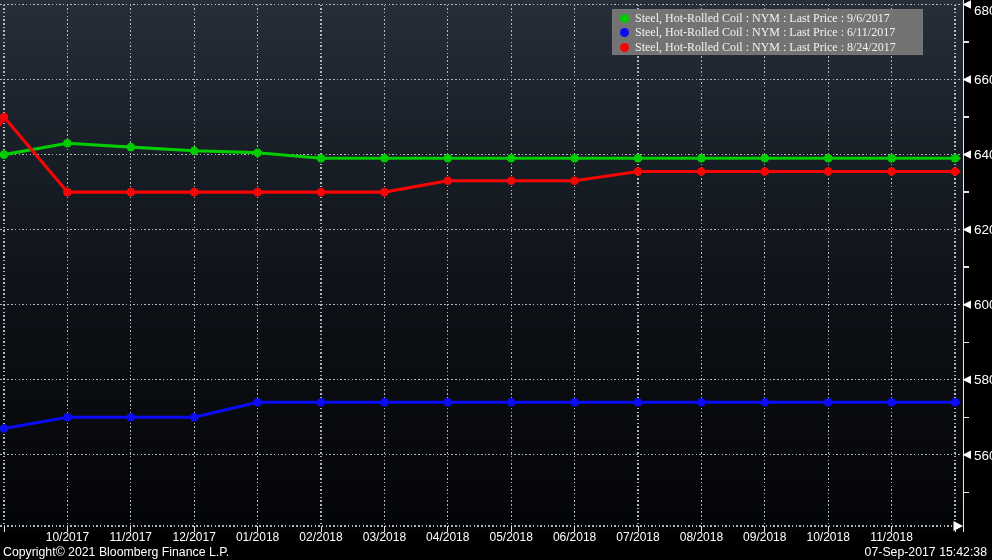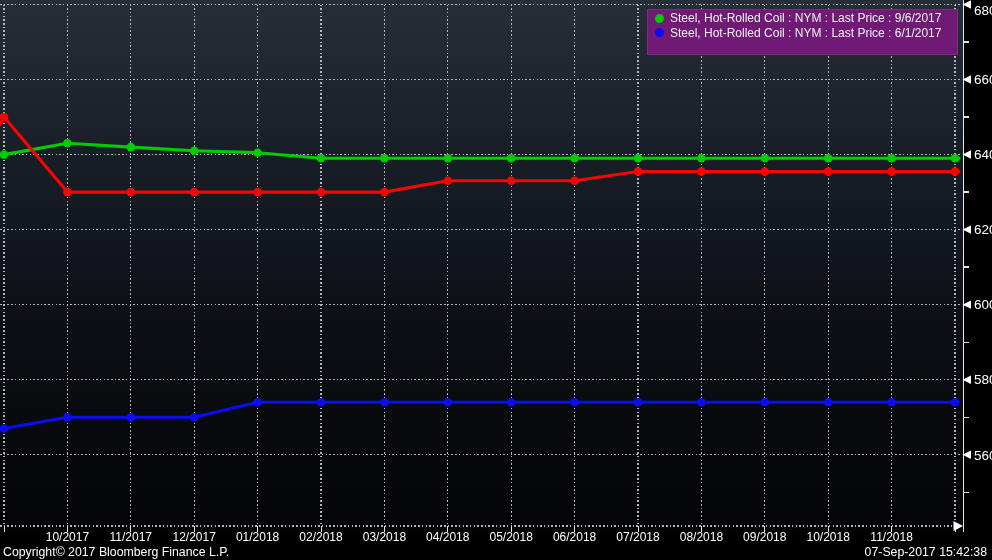--- a/index.html
+++ b/index.html
@@ -7,22 +7,22 @@
          font-family:"Liberation Sans","DejaVu Sans",sans-serif;}
   svg{position:absolute;left:0;top:0;}
   svg text{fill:#ffffff;font-family:"Liberation Sans","DejaVu Sans",sans-serif;}
   .grid{stroke:#c9cdd4;stroke-width:1.2;stroke-dasharray:1.5 2.2;shape-rendering:crispEdges;opacity:.88;}
   .axisline{stroke:#e8e8e8;stroke-width:1.6;shape-rendering:crispEdges;}
   .xtick{stroke:#e4e4e4;stroke-width:1;shape-rendering:crispEdges;}
   .minortick{stroke:#e4e4e4;stroke-width:1.3;shape-rendering:crispEdges;}
   .ylab{font-size:13.5px;}
   .xlab{font-size:12px;text-anchor:middle;}
   .seriesline{fill:none;stroke-width:3.1;stroke-linejoin:round;stroke-linecap:round;}
-  #legend{position:absolute;left:647px;top:9px;width:311px;height:46px;box-sizing:border-box;
-          background:#701a75;border:1px solid rgba(130,135,150,.22);padding:1px 0 0 7px;}
+  #legend{position:absolute;left:612px;top:9px;width:311px;height:46px;box-sizing:border-box;
+          background:#737373;border:1px solid rgba(130,135,150,.22);padding:1px 0 0 7px;font-family:Liberation Serif, serif;}
   .lrow{display:flex;align-items:center;height:14.6px;gap:6px;cursor:default;}
   .dot{width:9px;height:9px;border-radius:50%;flex:0 0 auto;}
   .ltext{font-size:12px;color:#f2f2f2;white-space:nowrap;letter-spacing:0;}
   #footer-copyright{position:absolute;left:3px;top:545px;font-size:12.3px;color:#fff;white-space:nowrap;}
   #footer-datetime{position:absolute;right:5px;top:545px;font-size:12.3px;color:#fff;white-space:nowrap;margin-left:44px;}
 </style>
 </head>
 <body>
 
 <div id="stage">
@@ -177,20 +177,24 @@
       </g>
   </svg>
 
   <div id="legend">
     <div class="lrow">
       <span class="dot" style="background: rgb(0, 204, 0);"></span>
       <span class="ltext">Steel, Hot-Rolled Coil : NYM : Last Price : 9/6/2017</span>
     </div>
     <div class="lrow">
       <span class="dot" style="background: rgb(11, 11, 245);"></span>
-      <span class="ltext">Steel, Hot-Rolled Coil : NYM : Last Price : 6/1/2017</span>
+      <span class="ltext">Steel, Hot-Rolled Coil : NYM : Last Price : 6/11/2017</span>
+    </div>
+    <div class="lrow">
+      <span class="dot" style="background: rgb(247, 5, 5);"></span>
+      <span class="ltext">Steel, Hot-Rolled Coil : NYM : Last Price : 8/24/2017</span>
     </div>
   </div>
 
-  <span id="footer-copyright">Copyright© 2017 Bloomberg Finance L.P.</span>
+  <span id="footer-copyright">Copyright© 2021 Bloomberg Finance L.P.</span>
   <span id="footer-datetime">07-Sep-2017 15:42:38</span>
 
 </div>
 
 </body></html>

